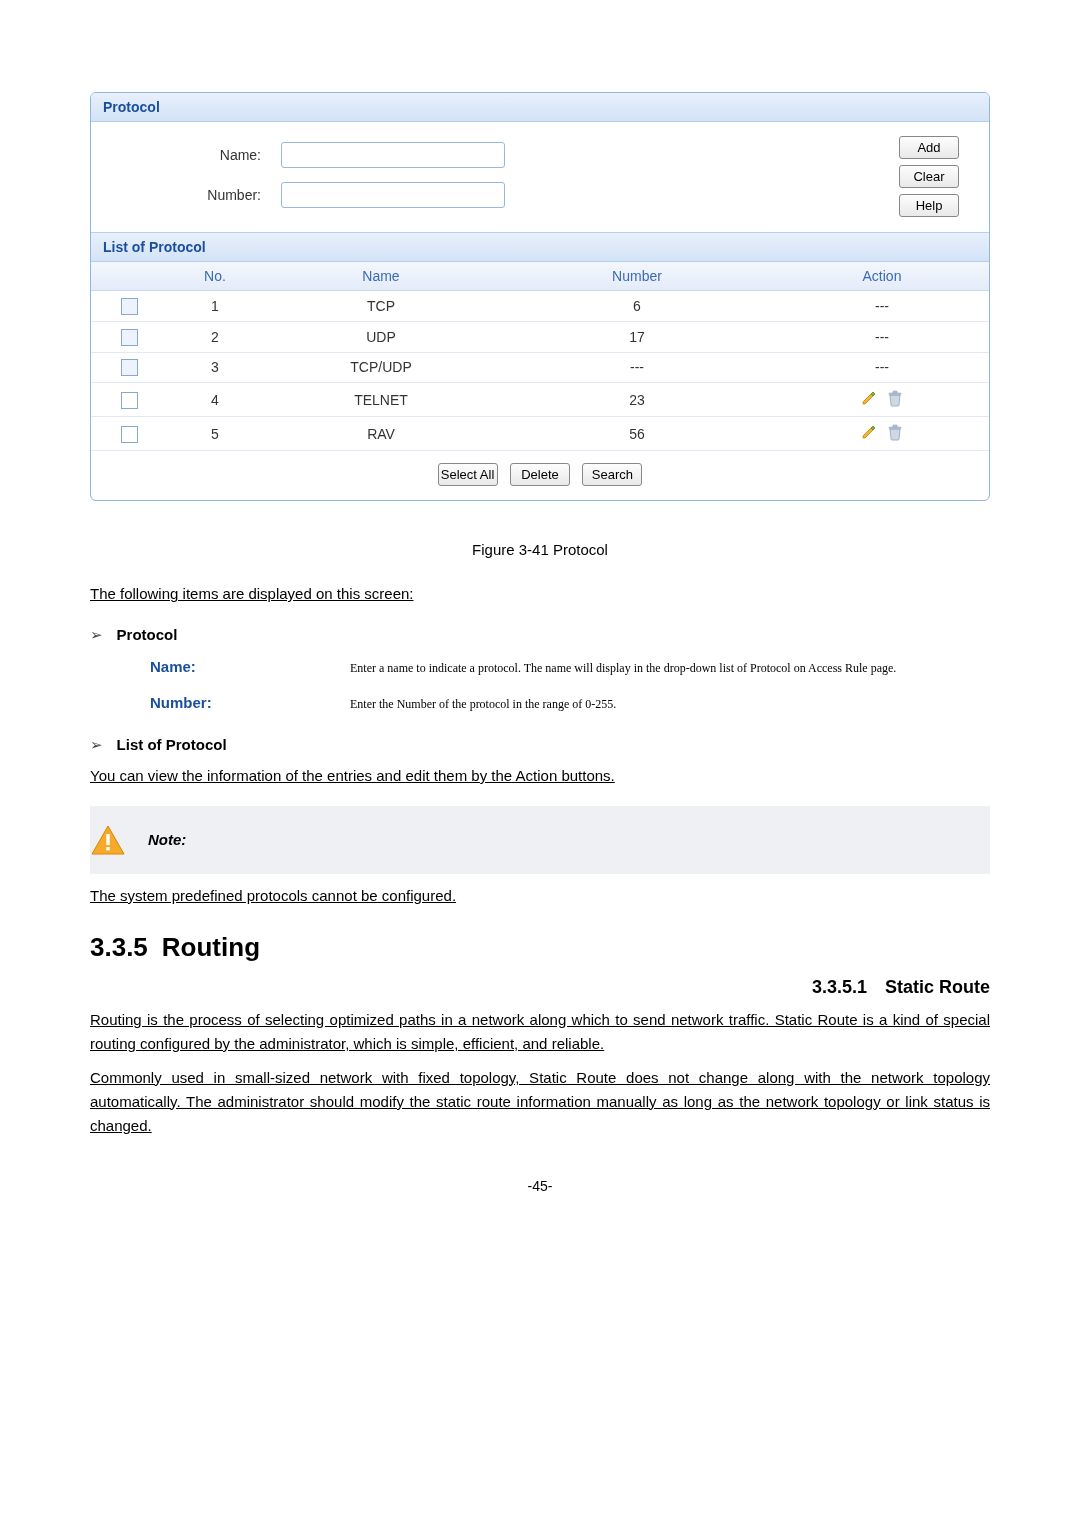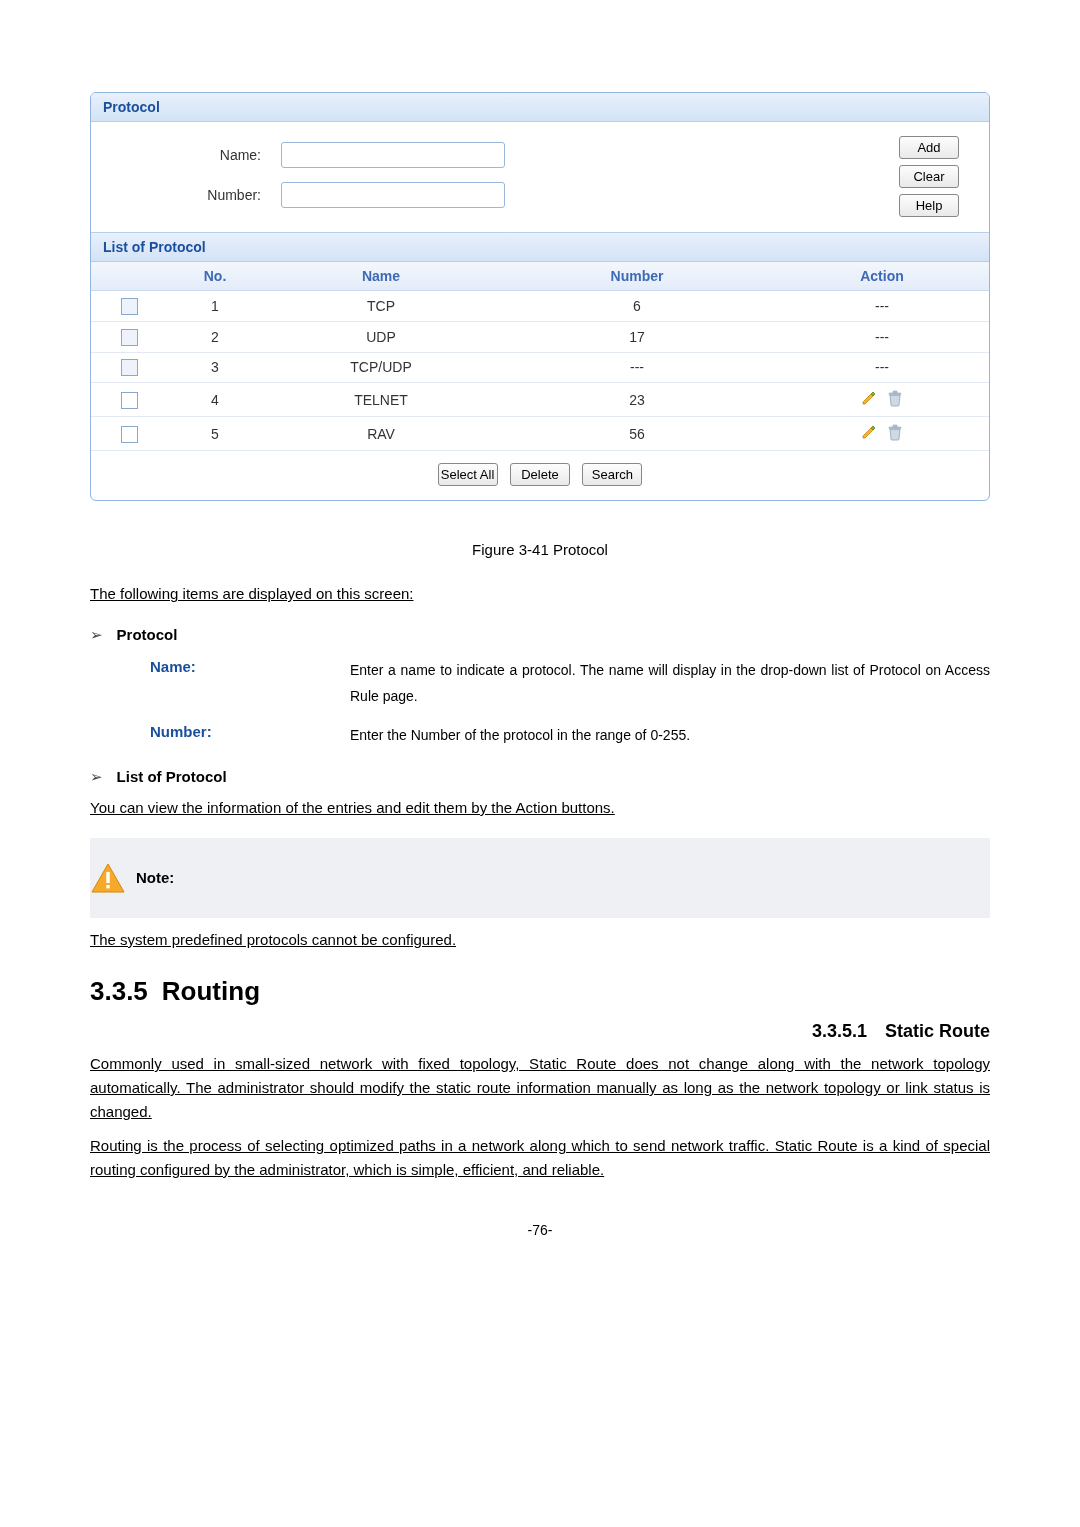--- a/index.html
+++ b/index.html
@@ -82,21 +82,21 @@
     color: #1a4f9e;
   }
   table.protolist {
     width: 100%;
     border-collapse: collapse;
     font-size: 14px;
   }
   table.protolist thead th {
     background: linear-gradient(#f3f7fd, #e3ecf9);
     color: #3c6ab5;
-    font-weight: bold;
+    font-weight: normal;
     padding: 6px 8px;
     border-bottom: 1px solid #cddaee;
   }
   table.protolist tbody td {
     padding: 6px 8px;
     border-bottom: 1px solid #e2e9f4;
     text-align: center;
     color: #333;
   }
   .chk {
@@ -155,34 +155,36 @@
   }
   .def-term {
     width: 200px;
     color: #1a4f9e;
     font-weight: bold;
     font-size: 15px;
     flex-shrink: 0;
   }
   .def-desc {
     flex: 1;
-    font-size: 14px;
+    font-size: 12px;
     line-height: 1.8;
     text-align: justify;
+    font-family: Liberation Serif, serif;
   }
   .note-box {
     background: #eef0f3;
     padding: 0;
     margin: 18px 0 10px 0;
   }
   .note-head {
     display: flex;
     align-items: center;
-    gap: 10px;
-    padding: 24px 0;
+    gap: 22px;
+    padding: 18px 0;
+    font-style: italic;
   }
   .note-head svg { display:block; }
   .note-label {
     font-weight: bold;
     font-size: 15px;
   }
   h2.section {
     margin: 24px 0 10px 0;
     font-size: 26px;
   }
@@ -351,17 +353,17 @@
   <p class="body-text" style="margin-top:6px">The system predefined protocols cannot be configured.</p>
 
   <h2 class="section">
     <span class="num">3.3.5</span><span>Routing</span>
   </h2>
 
   <h3 class="subsection">
     <span class="num">3.3.5.1</span><span>Static Route</span>
   </h3>
 
+  <p class="body-text">Routing is the process of selecting optimized paths in a network along which to send network traffic. Static Route is a kind of special routing configured by the administrator, which is simple, efficient, and reliable.</p>
   <p class="body-text">Commonly used in small-sized network with fixed topology, Static Route does not change along with the network topology automatically. The administrator should modify the static route information manually as long as the network topology or link status is changed.</p>
-  <p class="body-text">Routing is the process of selecting optimized paths in a network along which to send network traffic. Static Route is a kind of special routing configured by the administrator, which is simple, efficient, and reliable.</p>
-
-  <div class="page-number">-76-</div>
+
+  <div class="page-number">-45-</div>
 </div>
 
 </body></html>

